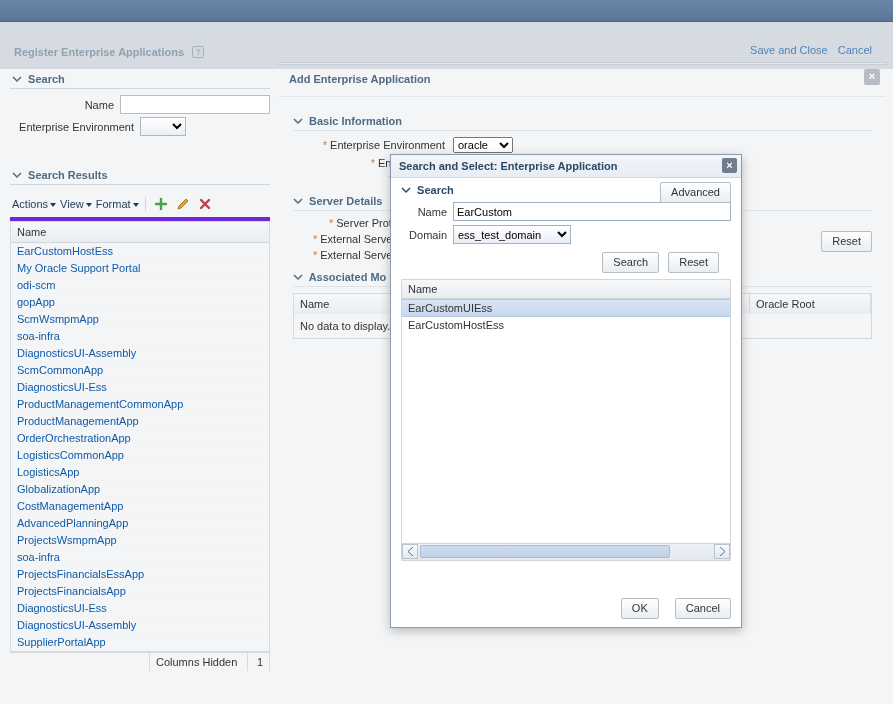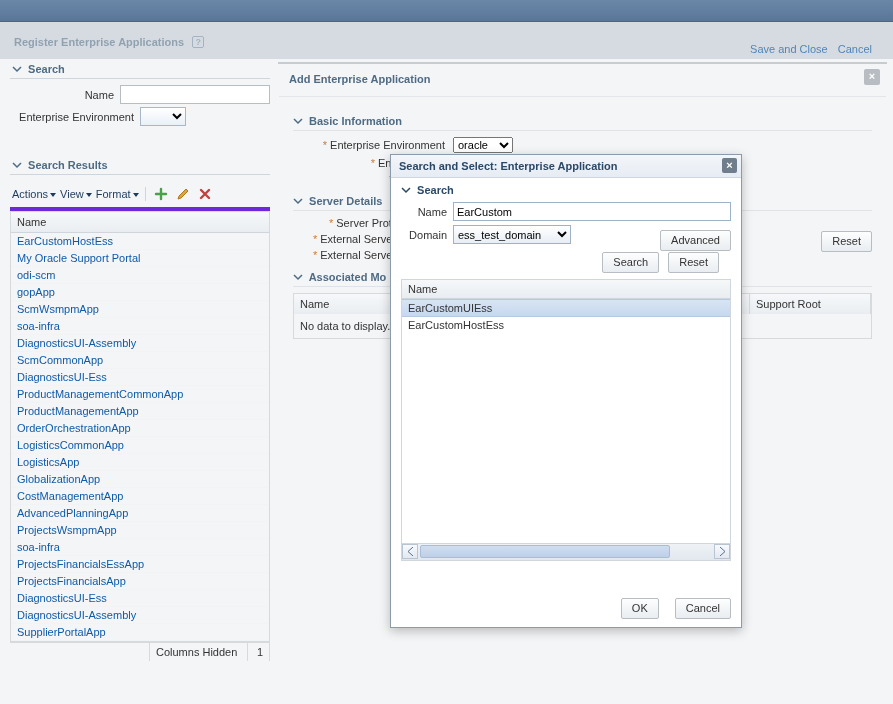--- a/index.html
+++ b/index.html
@@ -1,18 +1,18 @@
 <!DOCTYPE html>
 <html><head>
 <meta charset="utf-8">
 <style>
   * { box-sizing: border-box; margin: 0; padding: 0; font-family: Tahoma, Arial, sans-serif; font-size: 11px; }
   body { background: #f4f5f7; width: 893px; height: 704px; overflow: hidden; position: relative; }
   .topbar { height: 22px; background: linear-gradient(#6a87a8,#5a7598); border-bottom: 1px solid #4a6588; }
-  .page { padding: 4px 10px 0 10px; position: relative; }
+  .page { padding: 14px 10px 0 10px; position: relative; }
   .page-title { color: #4f6b84; font-size: 15px; font-weight: bold; padding: 6px 0 10px 4px; }
   .help-icon { display:inline-block; width:12px; height:12px; border:1px solid #7b95af; color:#7b95af; text-align:center; line-height:11px; font-size:9px; border-radius:2px; margin-left:4px; vertical-align:middle;}
   .left-col { width: 260px; float:left; }
   .section-hdr { color:#4f6b84; font-weight:bold; border-bottom:1px solid #cfd5db; padding:4px 0 3px 2px; margin-bottom:6px; }
   .twist { display:inline-block; width:10px; height:10px; margin-right:3px; position:relative; top:1px; }
   .twist svg { width:10px; height:10px; }
   .form-row { display:flex; align-items:center; margin:3px 0; }
   .form-row label { width:130px; text-align:right; color:#333; padding-right:6px; }
   .form-row input[type=text] { flex:1; height:19px; border:1px solid #b8bdc2; background:#fff; padding:0 3px; }
   .form-row select { height:19px; border:1px solid #a8b8c8; background:linear-gradient(#fff,#eaf0f7); }
@@ -45,21 +45,21 @@
   .btn { background:linear-gradient(#fdfefe,#e9edf1); border:1px solid #b8bdc2; color:#333; height:21px; padding:0 10px; border-radius:2px; cursor:pointer; line-height:19px; display:inline-block;}
   .reset-top { position:absolute; right:14px; top:168px;}
 
   
   .modal-dim { position:absolute; inset:0; background:rgba(200,208,216,0.35); }
   .modal { position:absolute; top:132px; left:390px; width:352px; height:474px; background:#fff; border:1px solid #8b9bac; box-shadow:0 3px 10px rgba(0,0,0,0.25); }
   .modal-title { background:linear-gradient(#f3f6fa,#e6ecf3); color:#2b4866; font-weight:bold; padding:5px 8px; border-bottom:1px solid #cfd6de; position:relative;}
   .modal-title .close { position:absolute; right:4px; top:3px; width:15px; height:15px; background:#6f7d8c; color:#fff; text-align:center; line-height:14px; font-weight:bold; border-radius:2px; cursor:pointer;}
   .modal-body { padding:6px 10px 0 10px; position:relative; }
   .m-section { color:#2b4866; font-weight:bold; margin-bottom:6px;}
-  .adv-btn-wrap { position:absolute; right:10px; top:4px;margin-top:48px;}
+  .adv-btn-wrap { position:absolute; right:10px; top:4px;}
   .m-row { display:flex; align-items:center; margin:4px 0;}
   .m-row label { width:52px; text-align:right; color:#333; padding-right:6px;}
   .m-row input[type=text] { flex:1; height:19px; border:1px solid #9fb2c5; padding:0 3px;}
   .m-row select { width:118px; height:19px; border:1px solid #9fb2c5; background:linear-gradient(#fff,#e8eef6);}
   .m-btns { text-align:right; margin:8px 12px 6px 0;}
   .result-head { background:linear-gradient(#f6f8fa,#e9edf1); border:1px solid #cfd6de; border-bottom:none; padding:3px 6px; color:#333;}
   .result-list { border:1px solid #cfd6de; height:246px; overflow:hidden;}
   .result-row { padding:2px 6px; color:#333; cursor:default;}
   .result-row.selected { background:linear-gradient(#d7e4f4,#c7d8ee); border-top:1px solid #b6c9e0; border-bottom:1px solid #b6c9e0;}
   .hscroll { height:17px; background:linear-gradient(#eef2f7,#e2e8ef); border:1px solid #cfd6de; border-top:none; position:relative;}
@@ -210,21 +210,21 @@
 
       <div class="sub-hdr">
         <span class="twist"><svg viewBox="0 0 10 10">
               <path d="M1 3 L5 7 L9 3" fill="none" stroke="#4f6b84" stroke-width="1.5"></path>
             </svg></span>
         <span>Associated Mo</span>
       </div>
       <div class="assoc-table">
         <div class="assoc-th">
           <div style="width:456px;">Name</div>
-          <div style="flex:1;">Support Root</div>
+          <div style="flex:1;">Oracle Root</div>
         </div>
         <div class="assoc-msg">No data to display.</div>
       </div>
     </div>
 
     <span class="btn reset-top">Reset</span>
     <div class="panel-footer">
       <a class="link">Save and Close</a>
       <a class="link">Cancel</a>
     </div>

